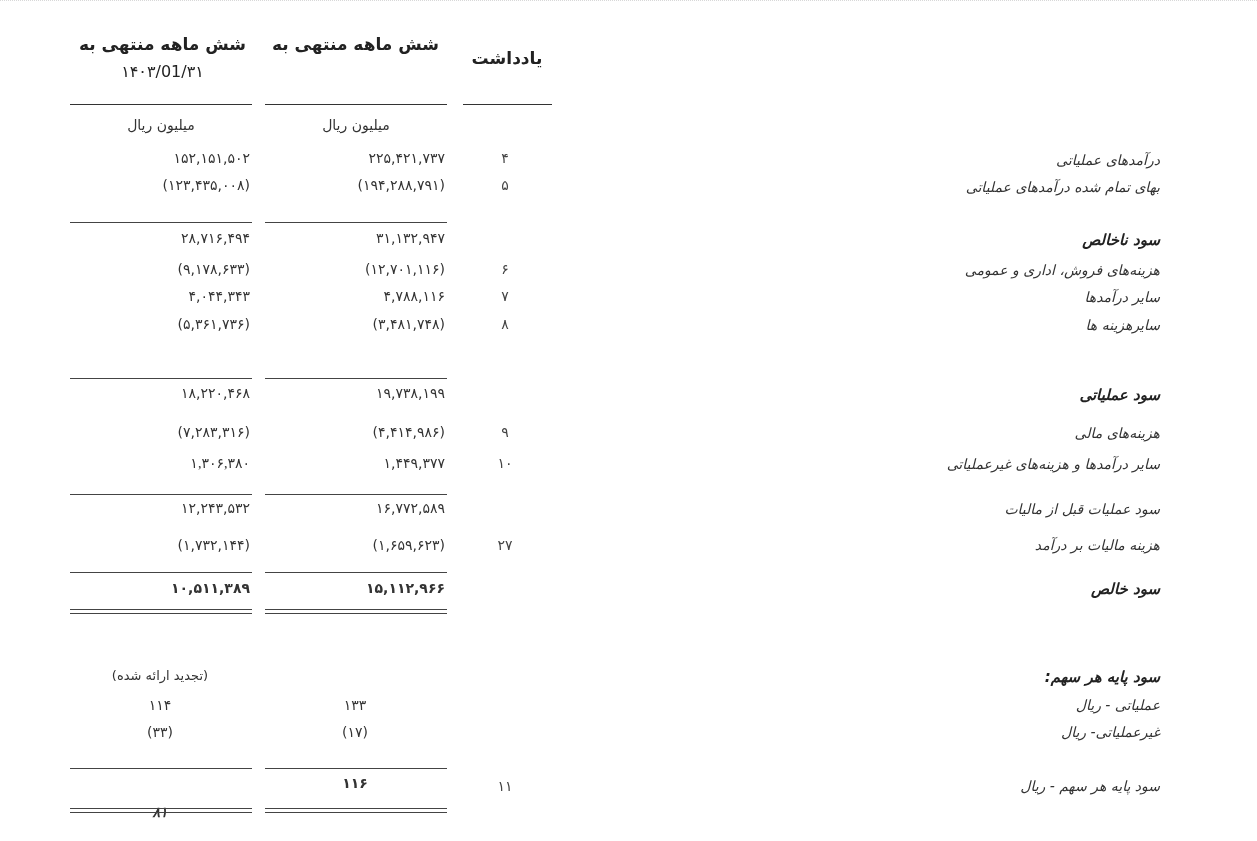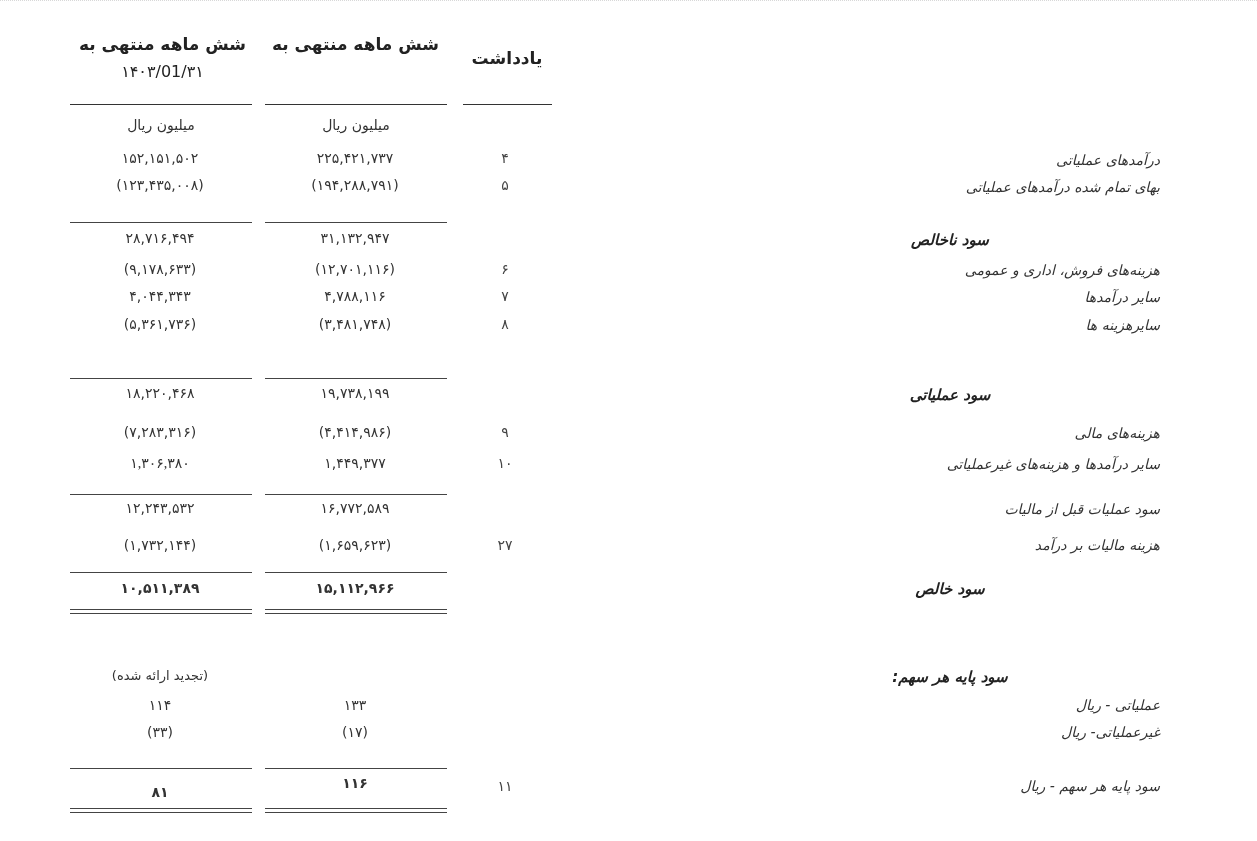--- a/index.html
+++ b/index.html
@@ -12,29 +12,29 @@
     border-top: 1px dotted #d8d8d8;
   }
   .hdr {
     position: absolute; text-align: center; font-weight: bold; font-size: 17px; line-height: 28px; color: #222;
     direction: rtl;
   }
   .hdr .date { font-weight: normal; font-size: 16px; letter-spacing: 1px; }
   .hdr-rule { position: absolute; height: 0; border-top: 1.5px solid #333; }
   .unit { position: absolute; text-align: center; font-size: 14px; direction: rtl; color: #333; }
   .num {
-    position: absolute; text-align: center; font-size: 14px; color: #333; direction: ltr;
+    position: absolute; text-align: right; font-size: 14px; color: #333; direction: ltr;
     letter-spacing: 0.5px; white-space: nowrap;
   }
   .num.c1 { left: 70px; width: 180px; }
   .num.c2 { left: 265px; width: 180px; }
   .num.center { text-align: center; }
   .note { position: absolute; left: 465px; width: 80px; text-align: center; font-size: 14px; color: #444; }
   .lbl { position: absolute; left: 740px; width: 420px; direction: rtl; text-align: right; font-size: 14px; color: #333; white-space: nowrap; font-style: italic; }
-  .lbl.bold { font-weight: bold; font-size: 15px; color: #222; text-align: center; }
+  .lbl.bold { font-weight: bold; font-size: 15px; color: #222; }
   .rule { position: absolute; height: 0; border-top: 1.3px solid #444; }
   .rule.c1 { left: 70px; width: 182px; }
   .rule.c2 { left: 265px; width: 182px; }
   .dbl { position: absolute; height: 3px; border-top: 1.3px solid #444; border-bottom: 1.3px solid #444; }
   .dbl.c1 { left: 70px; width: 182px; }
   .dbl.c2 { left: 265px; width: 182px; }
   .restated { position: absolute; left: 70px; width: 180px; text-align: center; font-size: 13px; direction: rtl; color: #333; }
 </style>
 </head>
 <body>
@@ -164,19 +164,19 @@
 </div>
 <div>
   <div class="num c1 center" style="top:724px;">(۳۳)</div>
   <div class="num c2 center" style="top:724px;">(۱۷)</div>
   <div class="note" style="top:724px;"></div>
   <div class="lbl" style="top:724px;">غیرعملیاتی- ریال</div>
 </div>
 <div class="rule c1" style="top:768px;"></div>
 <div class="rule c2" style="top:768px;"></div>
 <div>
-  <div class="num c1 center" style="top:784px; font-weight:bold;">۸۱</div>
+  <div class="num c1 center" style="top:804px; font-weight:bold;font-style:italic;">۸۱</div>
   <div class="num c2 center" style="top:775px; font-weight:bold;">۱۱۶</div>
   <div class="note" style="top:778px;font-family:Liberation Serif, serif;">۱۱</div>
   <div class="lbl" style="top:778px;">سود پایه هر سهم - ریال</div>
 </div>
 <div class="dbl c1" style="top:808px;"></div>
 <div class="dbl c2" style="top:808px;"></div>
 
 </body></html>

